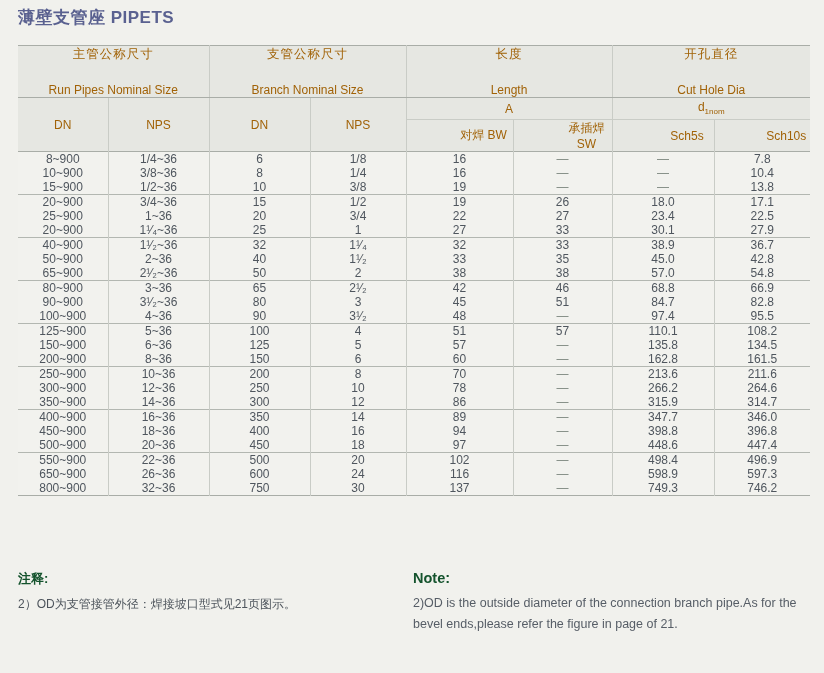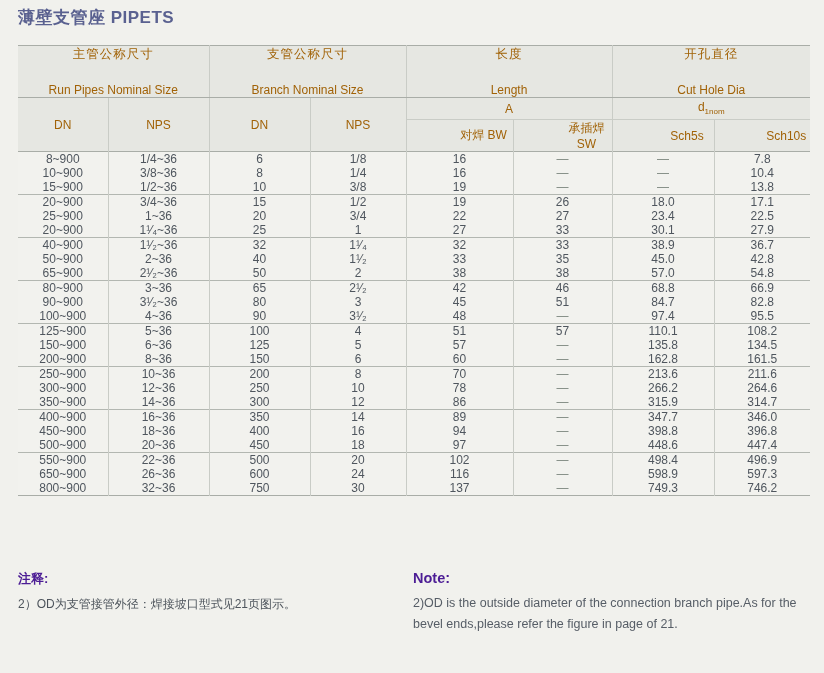--- a/index.html
+++ b/index.html
@@ -43,21 +43,21 @@
   sub.dsub { font-size:8px; }
 
   tbody td { background:#f2f2ee; padding:2px 0 1.5px; line-height:14px; }
   tbody tr.group-start td { border-top:1px solid #b3b7b1; }
   tbody tr:first-child td { border-top:none; }
   td.dash { color:#7c867e; }
 
   .notes { position:absolute; left:18px; top:570px; width:792px; display:flex; }
   .notes-zh { width:395px; font-size:12px; color:#4d545c; }
   .notes-en { width:397px; font-size:12.5px; color:#565d66; }
-  .notes-heading { font-weight:bold; font-size:13px; color:#4c1d95; margin-bottom:7px; }
+  .notes-heading { font-weight:bold; font-size:13px; color:#14532d; margin-bottom:7px; }
   .notes-en .notes-heading { font-size:14.5px; }
   .note-line { margin-bottom:8px; line-height:1.65; }
 </style>
 </head>
 <body>
 
 <div class="page">
 
   <h1 class="title">薄壁支管座 PIPETS</h1>
 

